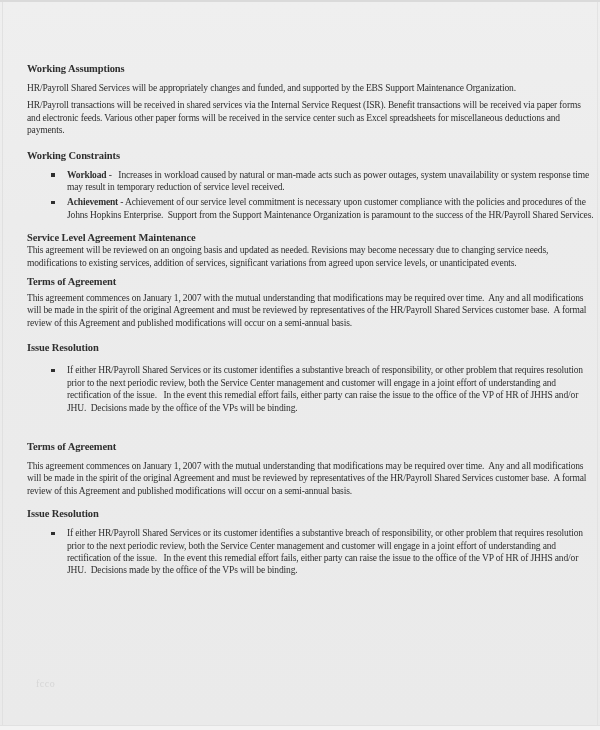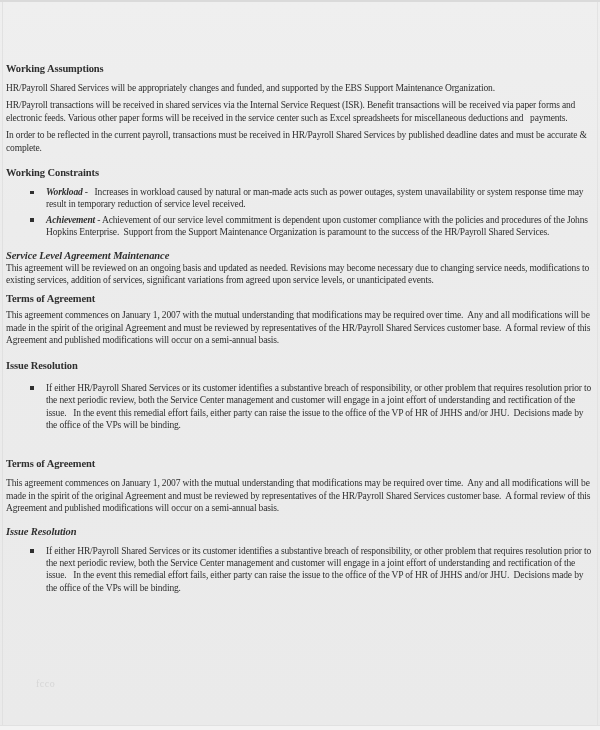--- a/index.html
+++ b/index.html
@@ -13,80 +13,80 @@
   body{
     width:600px;height:730px;overflow:hidden;
     font-family:"Liberation Serif","DejaVu Serif",serif;
     color:var(--ink);
   }
   .page{
     position:relative;width:600px;height:730px;
     background:linear-gradient(180deg,#efefef 0%,#ececec 30%,#eaeaea 100%);
     border-top:2px solid var(--edge);
     overflow:hidden;
+    padding-left:21px;
   }
   
   .page::before{content:"";position:absolute;left:2px;top:0;bottom:0;width:1px;background:#dcdcdc;opacity:.7;}
   .page::after{content:"";position:absolute;left:0;right:0;bottom:0;height:4px;background:#f3f3f3;border-top:1px solid #e1e1e1;}
   .edge-right{position:absolute;right:2px;top:0;bottom:0;width:1px;background:#dedede;opacity:.7;}
 
   .content{padding:60px 5px 0 6px;}
 
   .section-heading{
     font-size:10.5px;line-height:13px;font-weight:bold;
     letter-spacing:-0.1px;
     margin:12px 0 7px 0;
   }
-  .mt0{margin-top:0;} .mt6{margin-top:6px;} .mt10{margin-top:10px;font-style:italic;} .mt26{margin-top:26px;}
+  .mt0{margin-top:0;} .mt6{margin-top:6px;} .mt10{margin-top:10px;} .mt26{margin-top:26px;}
   .mb0{margin-bottom:0;} .mb4{margin-bottom:4px;} .mb10{margin-bottom:10px;}
 
   .para{
     font-size:9.5px;line-height:12.4px;letter-spacing:-0.15px;
     margin:0 0 5px 0;white-space:pre-wrap;
   }
   .bullet-list{
     list-style:none;margin:0;padding:0 0 0 40px;
   }
   .bullet-item{
     position:relative;
     font-size:9.5px;line-height:12.4px;letter-spacing:-0.15px;
     margin:0 0 3px 0;
   }
   .bullet-item::before{
     content:"";position:absolute;left:-16px;top:4.5px;
     width:3.5px;height:3.5px;background:var(--ink);
   }
-  .b-label{font-weight:bold;font-style:italic;}
+  .b-label{font-weight:bold;}
   .b-text{white-space:pre-wrap;}
 
   .watermark{
     position:absolute;left:36px;top:676px;
     font-size:10px;color:var(--watermark);letter-spacing:.5px;
   }
 </style>
 </head>
 <body>
 
 <div class="page">
   <div class="edge-right"></div>
 
   <div class="content">
 
     <section class="doc-section">
       <h2 class="section-heading mt0">Working Assumptions</h2>
       <p class="para">HR/Payroll Shared Services will be appropriately changes and funded, and supported by the EBS Support Maintenance Organization.</p>
       <p class="para">HR/Payroll transactions will be received in shared services via the Internal Service Request (ISR). Benefit transactions will be received via paper forms and electronic feeds. Various other paper forms will be received in the service center such as Excel spreadsheets for miscellaneous deductions and   payments.</p>
-      <p class="para">In order to be reflected in the current payroll, transactions must be received in HR/Payroll Shared Services by published deadline dates and must be accurate &amp; complete.</p>
     </section>
 
     <section class="doc-section">
       <h2 class="section-heading">Working Constraints</h2>
       <ul class="bullet-list">
         <li class="bullet-item"><span class="b-label">Workload</span><span class="b-text"> -   Increases in workload caused by natural or man-made acts such as power outages, system unavailability or system response time may result in temporary reduction of service level received.</span></li>
-        <li class="bullet-item"><span class="b-label">Achievement</span><span class="b-text"> - Achievement of our service level commitment is dependent upon customer compliance with the policies and procedures of the Johns Hopkins Enterprise.  Support from the Support Maintenance Organization is paramount to the success of the HR/Payroll Shared Services.</span></li>
+        <li class="bullet-item"><span class="b-label">Achievement</span><span class="b-text"> - Achievement of our service level commitment is necessary upon customer compliance with the policies and procedures of the Johns Hopkins Enterprise.  Support from the Support Maintenance Organization is paramount to the success of the HR/Payroll Shared Services.</span></li>
       </ul>
     </section>
 
     <section class="doc-section">
       <h2 class="section-heading mt10 mb0">Service Level Agreement Maintenance</h2>
       <p class="para">This agreement will be reviewed on an ongoing basis and updated as needed. Revisions may become necessary due to changing service needs, modifications to existing services, addition of services, significant variations from agreed upon service levels, or unanticipated events.</p>
     </section>
 
     <section class="doc-section">
       <h2 class="section-heading mt6 mb4">Terms of Agreement</h2>

